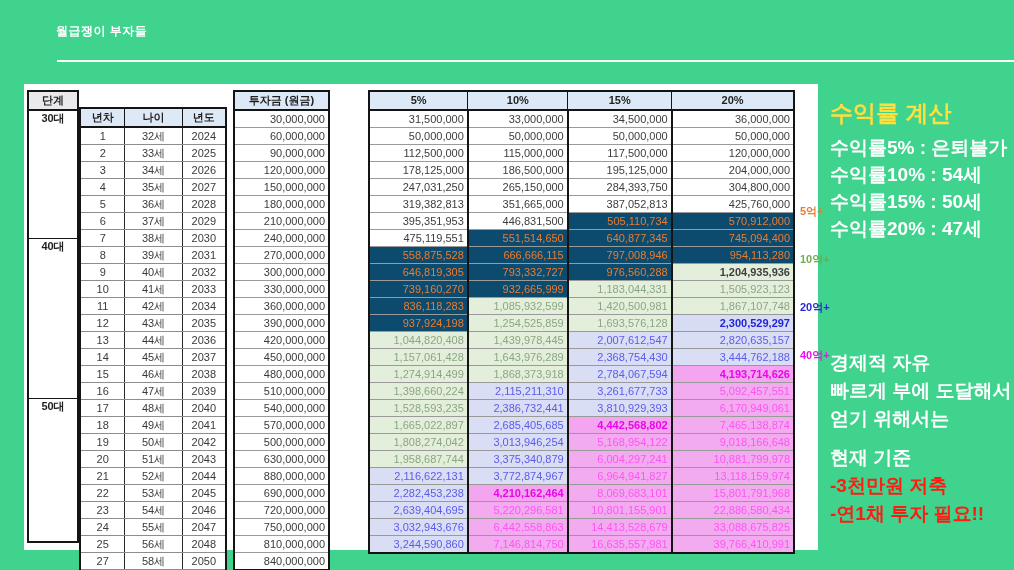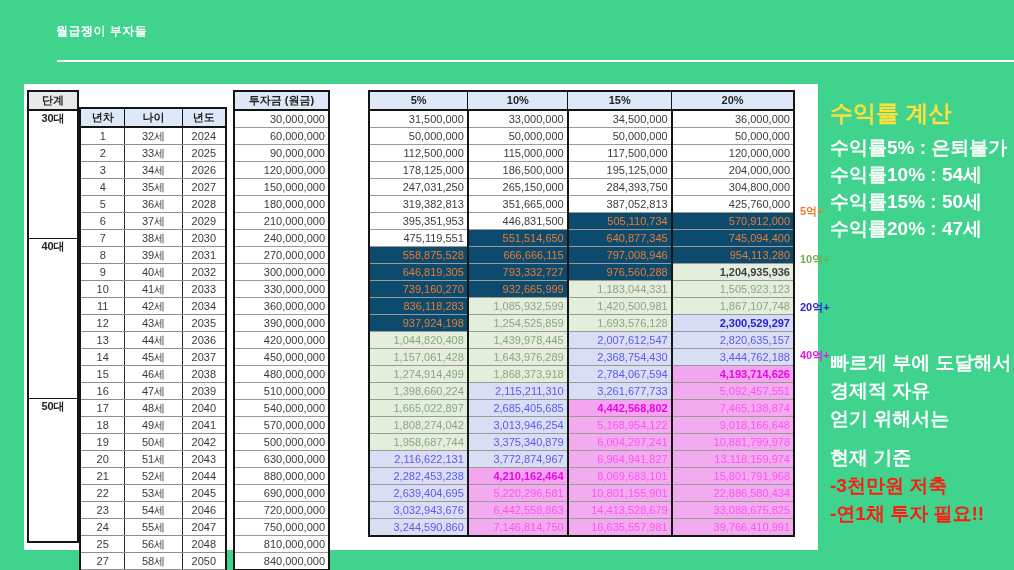--- a/index.html
+++ b/index.html
@@ -438,20 +438,26 @@
         <td class="c-num s-b">2,784,067,594</td>
         <td class="c-num s-pB">4,193,714,626</td>
       </tr>
       <tr style="height: 16px;">
         <td class="c-num s-g">1,398,660,224</td>
         <td class="c-num s-b">2,115,211,310</td>
         <td class="c-num s-b">3,261,677,733</td>
         <td class="c-num s-p">5,092,457,551</td>
       </tr>
       <tr style="height: 16px;">
+        <td class="c-num s-g">1,528,593,235</td>
+        <td class="c-num s-b">2,386,732,441</td>
+        <td class="c-num s-b">3,810,929,393</td>
+        <td class="c-num s-p">6,170,949,061</td>
+      </tr>
+      <tr style="height: 16px;">
         <td class="c-num s-g">1,665,022,897</td>
         <td class="c-num s-b">2,685,405,685</td>
         <td class="c-num s-pB">4,442,568,802</td>
         <td class="c-num s-p">7,465,138,874</td>
       </tr>
       <tr style="height: 16px;">
         <td class="c-num s-g">1,808,274,042</td>
         <td class="c-num s-b">3,013,946,254</td>
         <td class="c-num s-p">5,168,954,122</td>
         <td class="c-num s-p">9,018,166,648</td>
@@ -504,22 +510,22 @@
 
 <div class="side" style="top:100px;">
   <div class="side-title">수익률 계산</div>
   <div class="side-line">수익률5% : 은퇴불가</div>
   <div class="side-line">수익률10% : 54세</div>
   <div class="side-line">수익률15% : 50세</div>
   <div class="side-line">수익률20% : 47세</div>
 </div>
 
 <div class="side" style="top:349px;">
+  <div class="goal-line">경제적 자유</div>
   <div class="goal-line">빠르게 부에 도달해서</div>
-  <div class="goal-line">경제적 자유</div>
   <div class="goal-line">얻기 위해서는</div>
 </div>
 
 <div class="side" style="top:444px;">
   <div class="goal-line">현재 기준</div>
   <div class="goal-line red">-3천만원 저축</div>
   <div class="goal-line red">-연1채 투자 필요!!</div>
 </div>
 
 </body></html>

